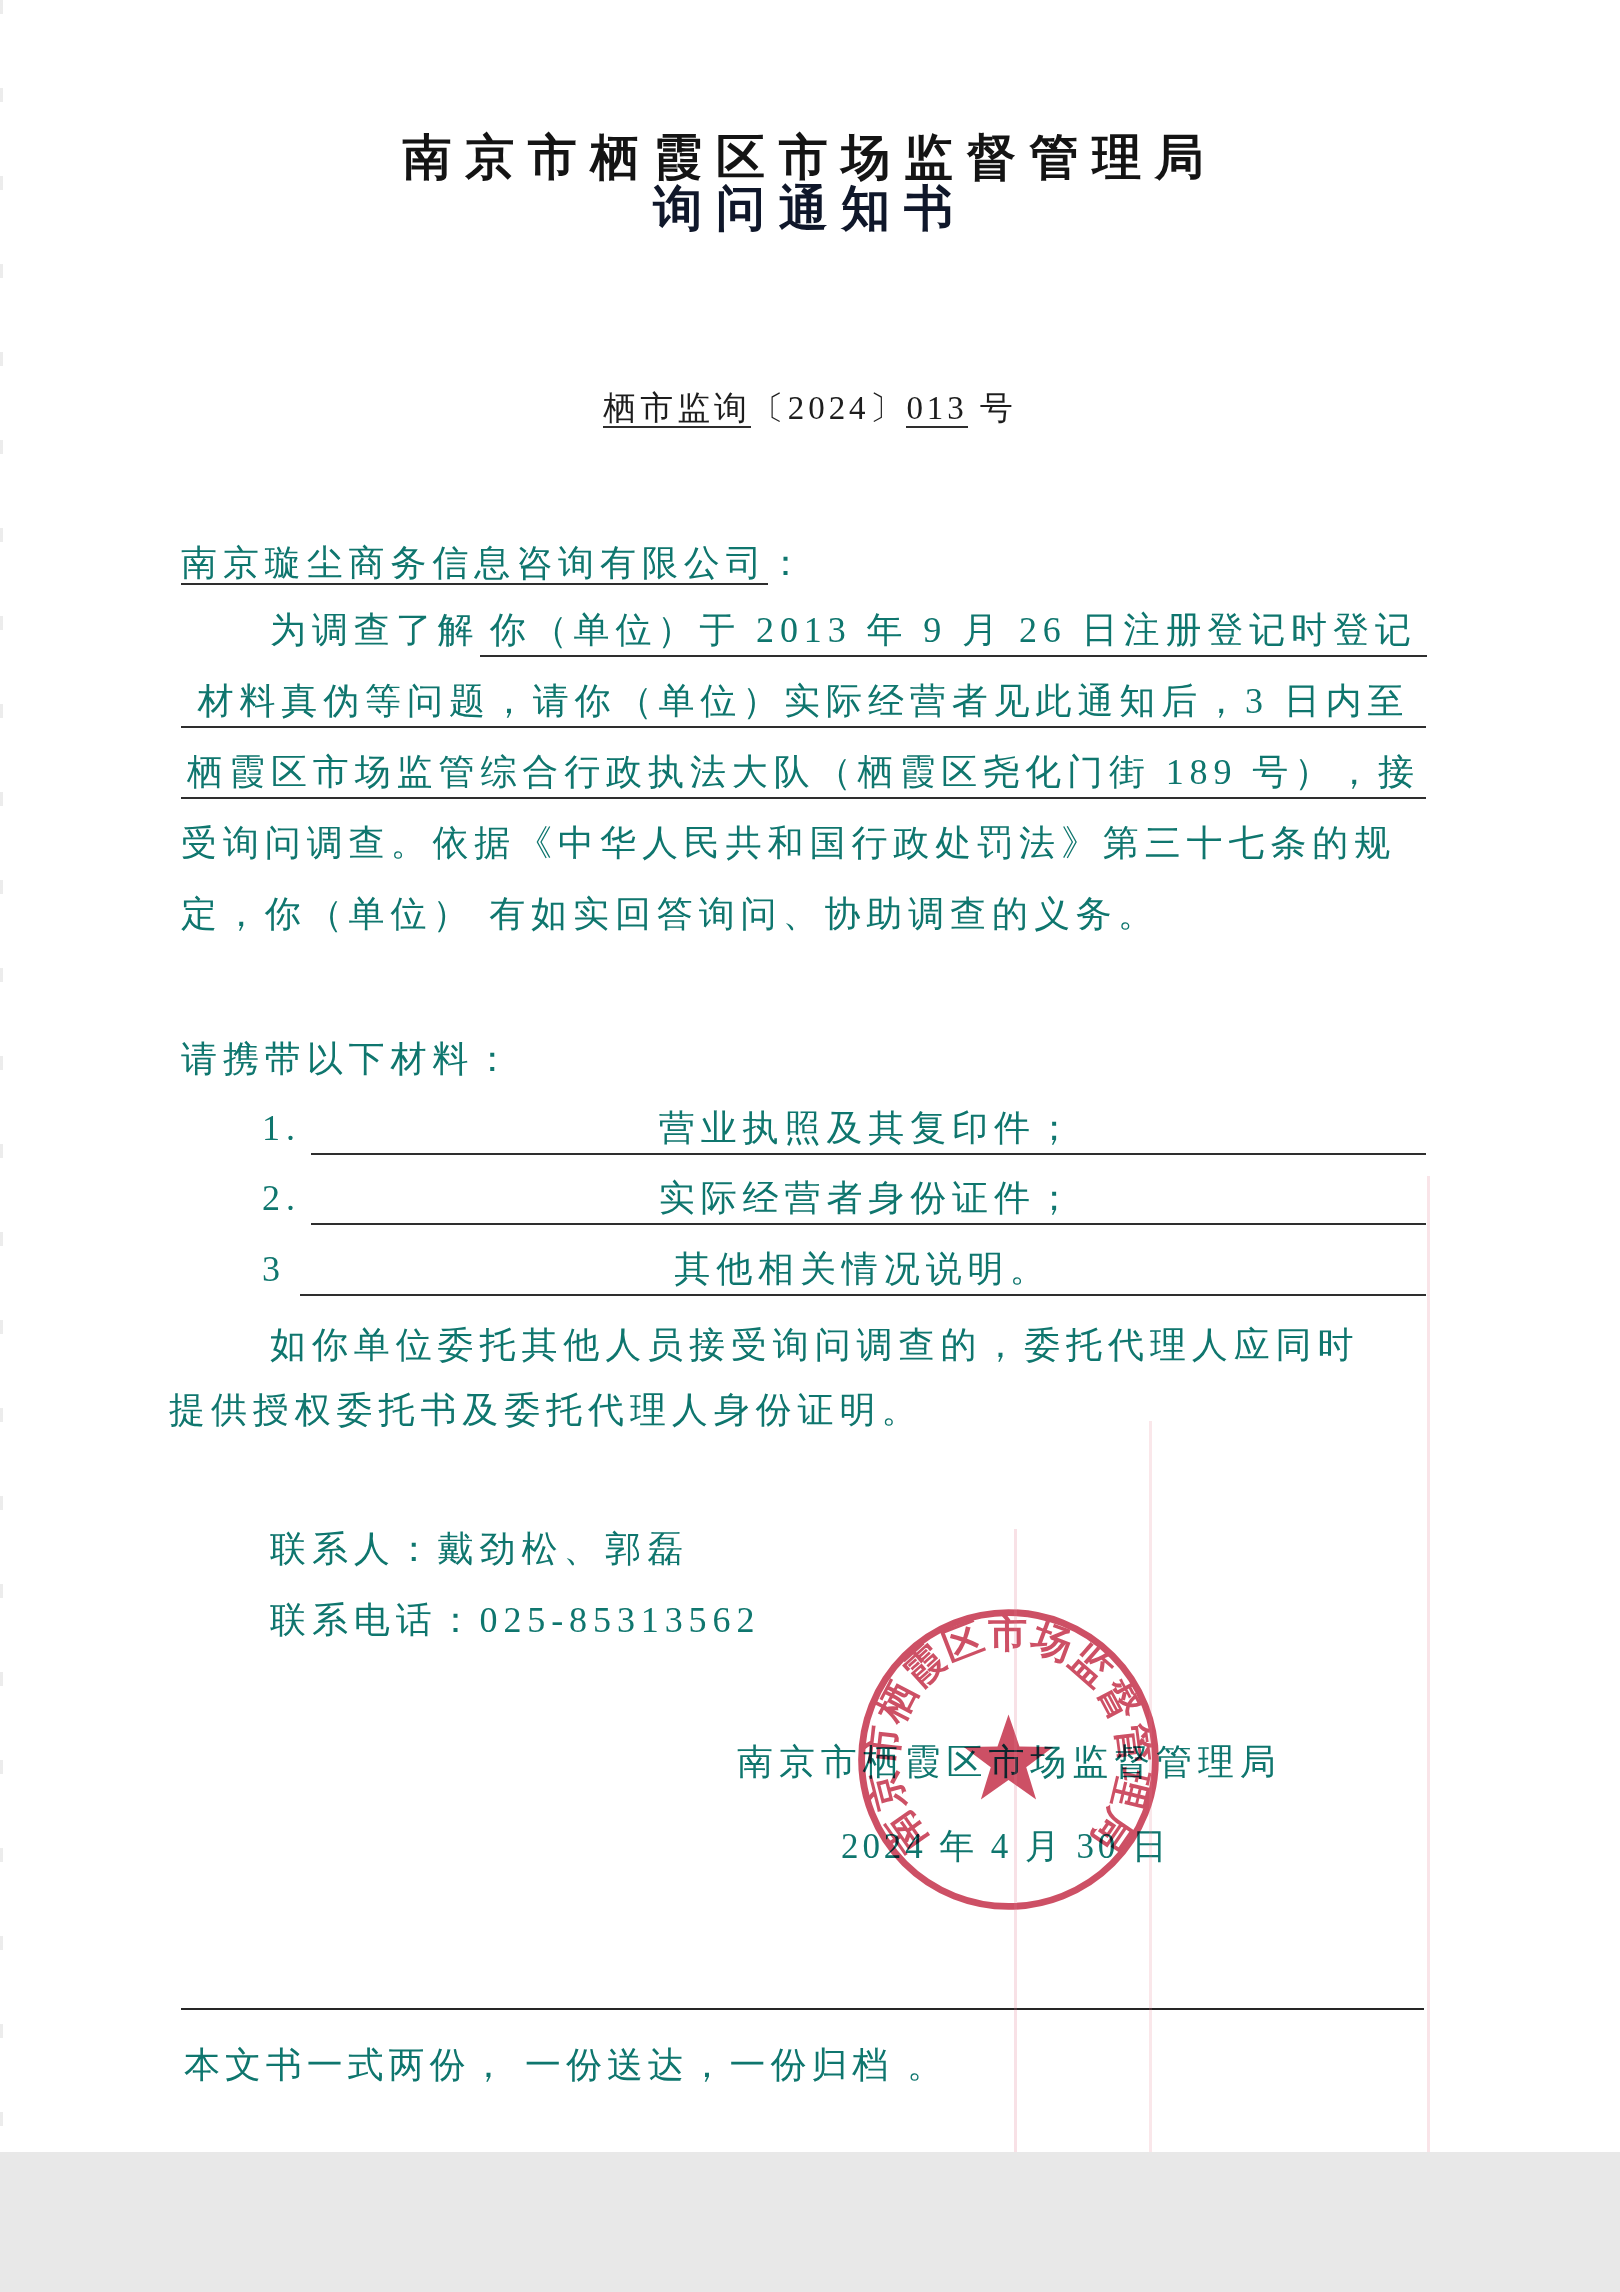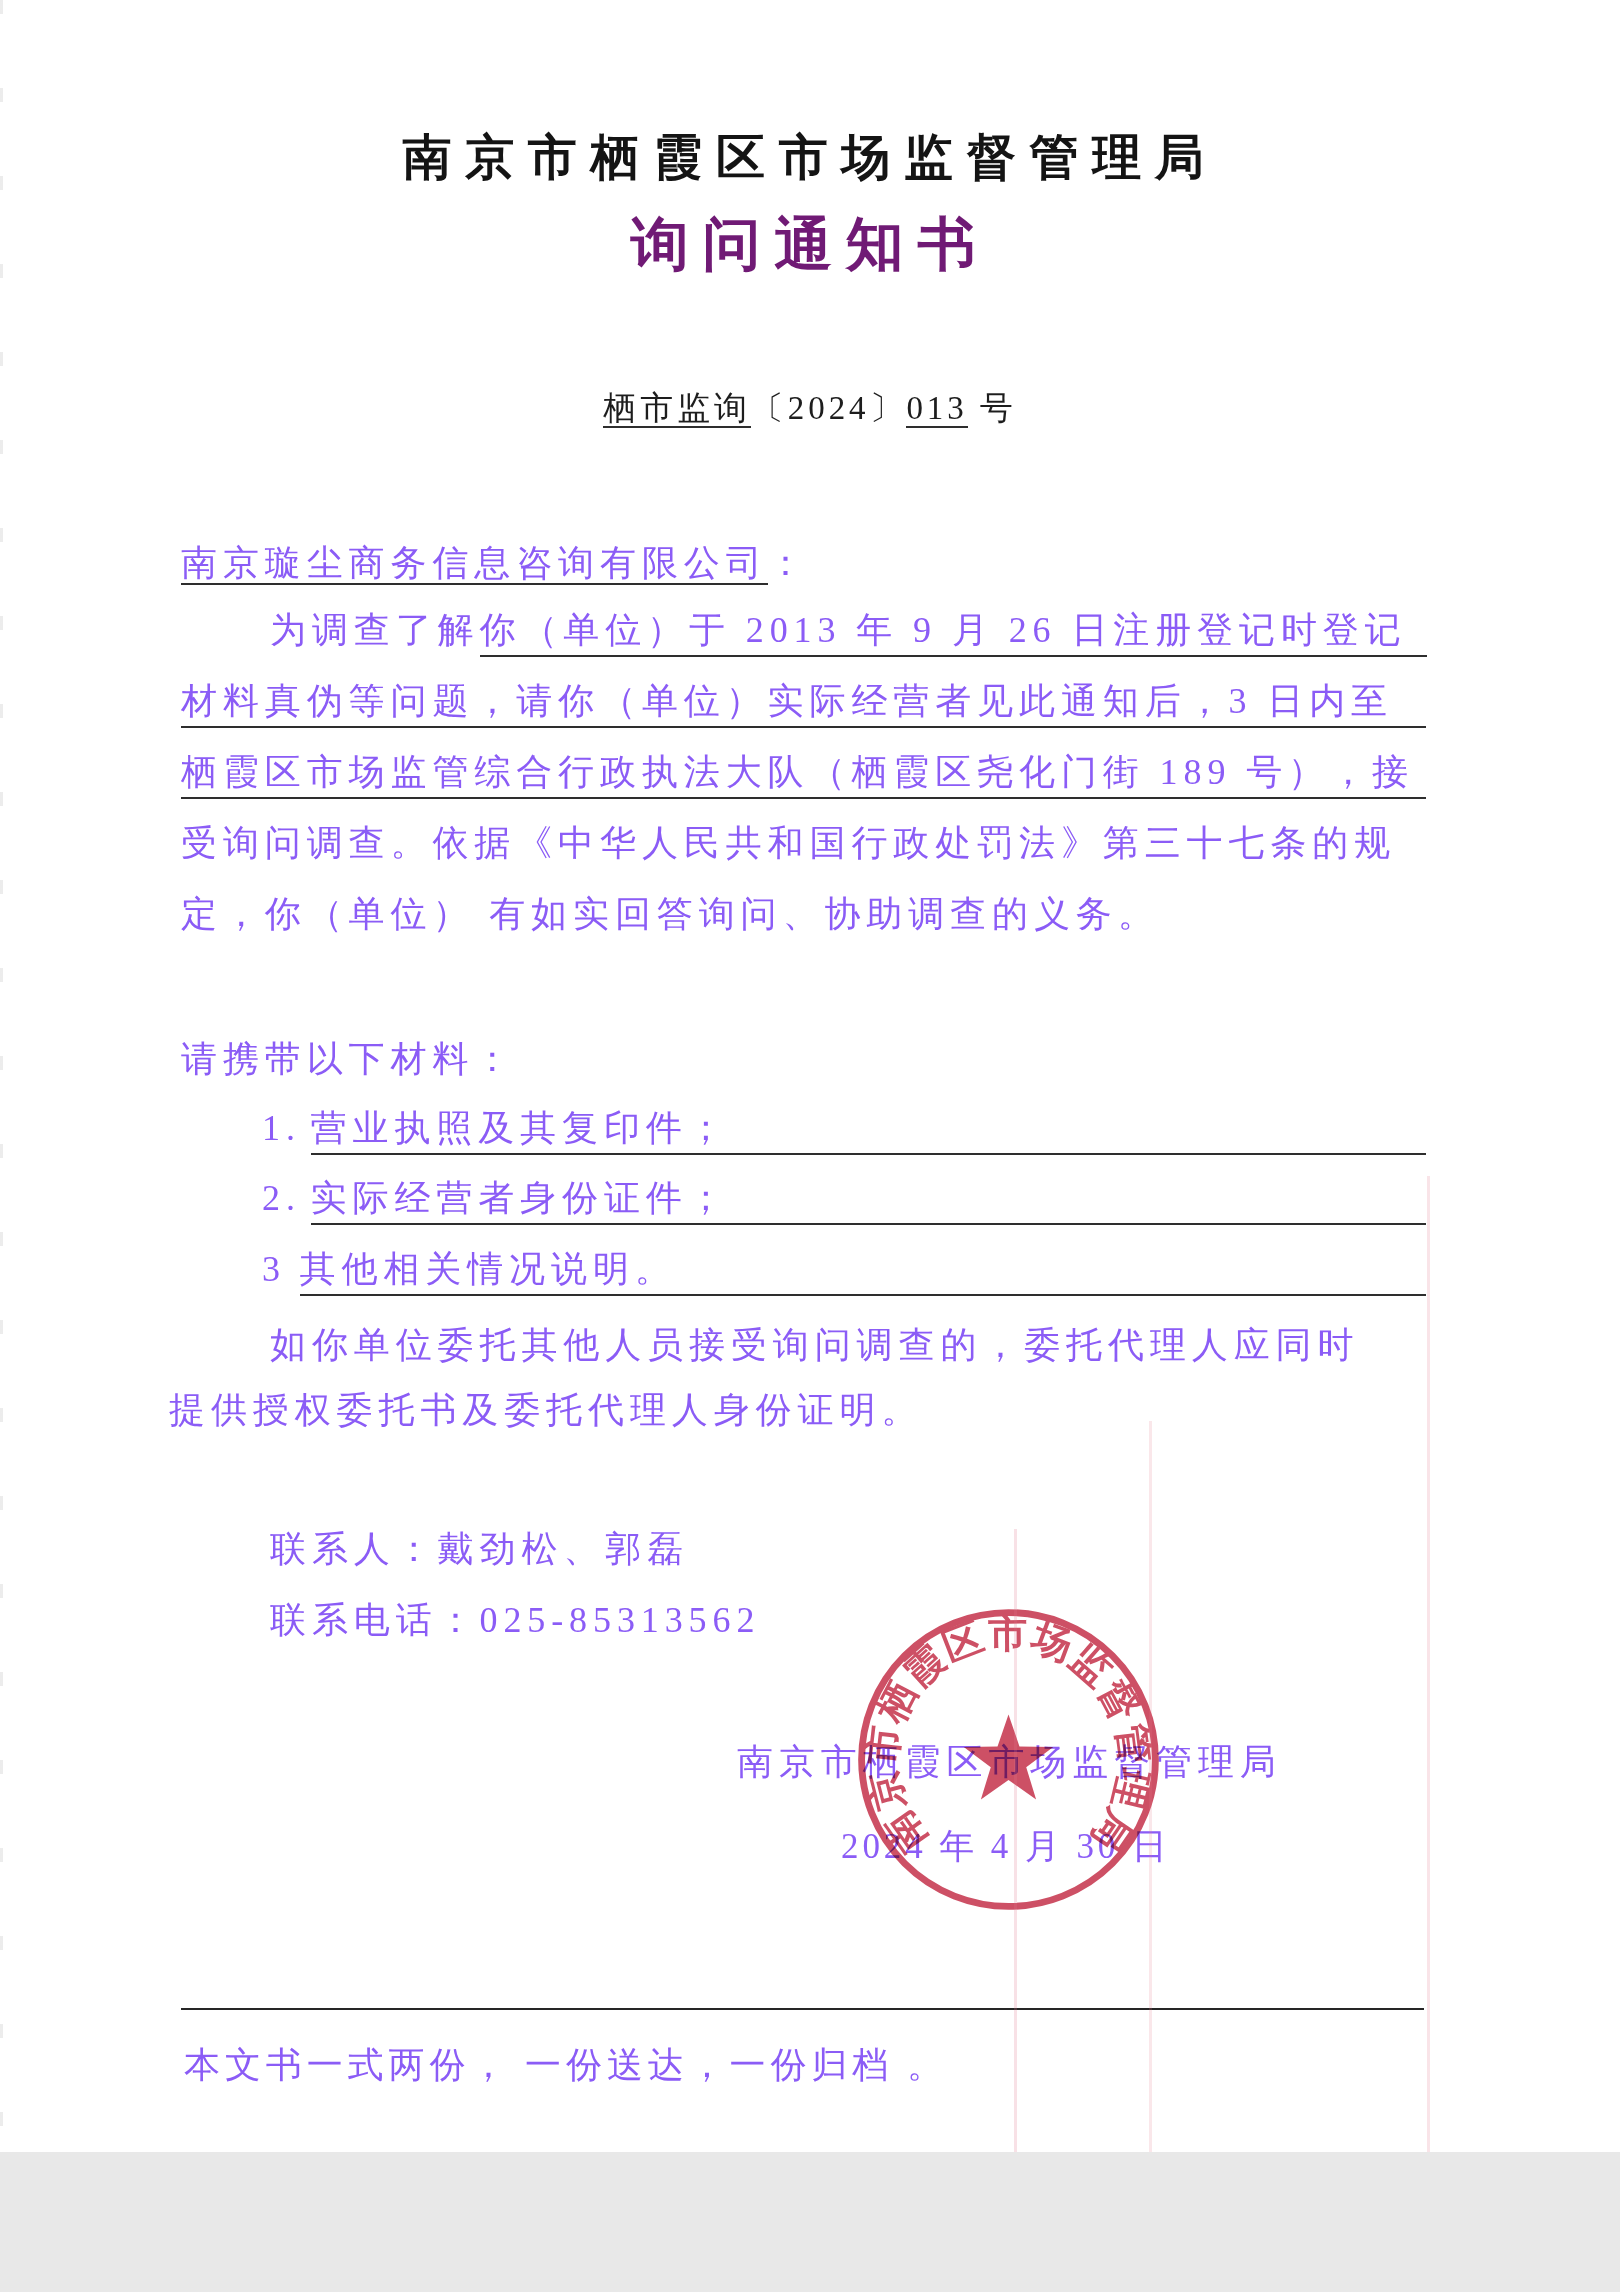--- a/index.html
+++ b/index.html
@@ -9,34 +9,35 @@
     background:#ffffff;
     overflow:hidden;
     font-family:"Liberation Serif","DejaVu Serif",serif;
     color:#1d1d1d;
   }
   .line{
     position:absolute;
     font-size:36px;
     letter-spacing:5.9px;
     white-space:nowrap;
-    color:#8b5cf6;
+    color:#0f766e;
+    text-align:center;
   }
   .u{border-bottom:2px solid #2e2e2e;margin-top:16px;}
   .flexline{display:flex;align-items:baseline;}
   .fillU{flex:1;border-bottom:2px solid #2e2e2e;white-space:nowrap;}
   .title1{
     position:absolute;left:0;top:125px;width:1620px;
     text-align:center;font-size:49px;font-weight:bold;
     letter-spacing:13.7px;color:#141414;
   }
   .title2{
-    position:absolute;left:0;top:206px;width:1620px;
-    text-align:center;font-size:58px;font-weight:bold;
-    letter-spacing:13.7px;color:#701a75;
+    position:absolute;left:0;top:176px;width:1620px;
+    text-align:center;font-size:49px;font-weight:bold;
+    letter-spacing:13.7px;color:#0f172a;
   }
   .docnum{
     position:absolute;left:0;top:386px;width:1620px;
     text-align:center;font-size:33px;letter-spacing:3.9px;color:#1d1d1d;
   }
   .footer-rule{
     position:absolute;left:181px;top:2008px;width:1243px;
     border-top:2.9px solid #262626;height:0;
   }
   .seal{

